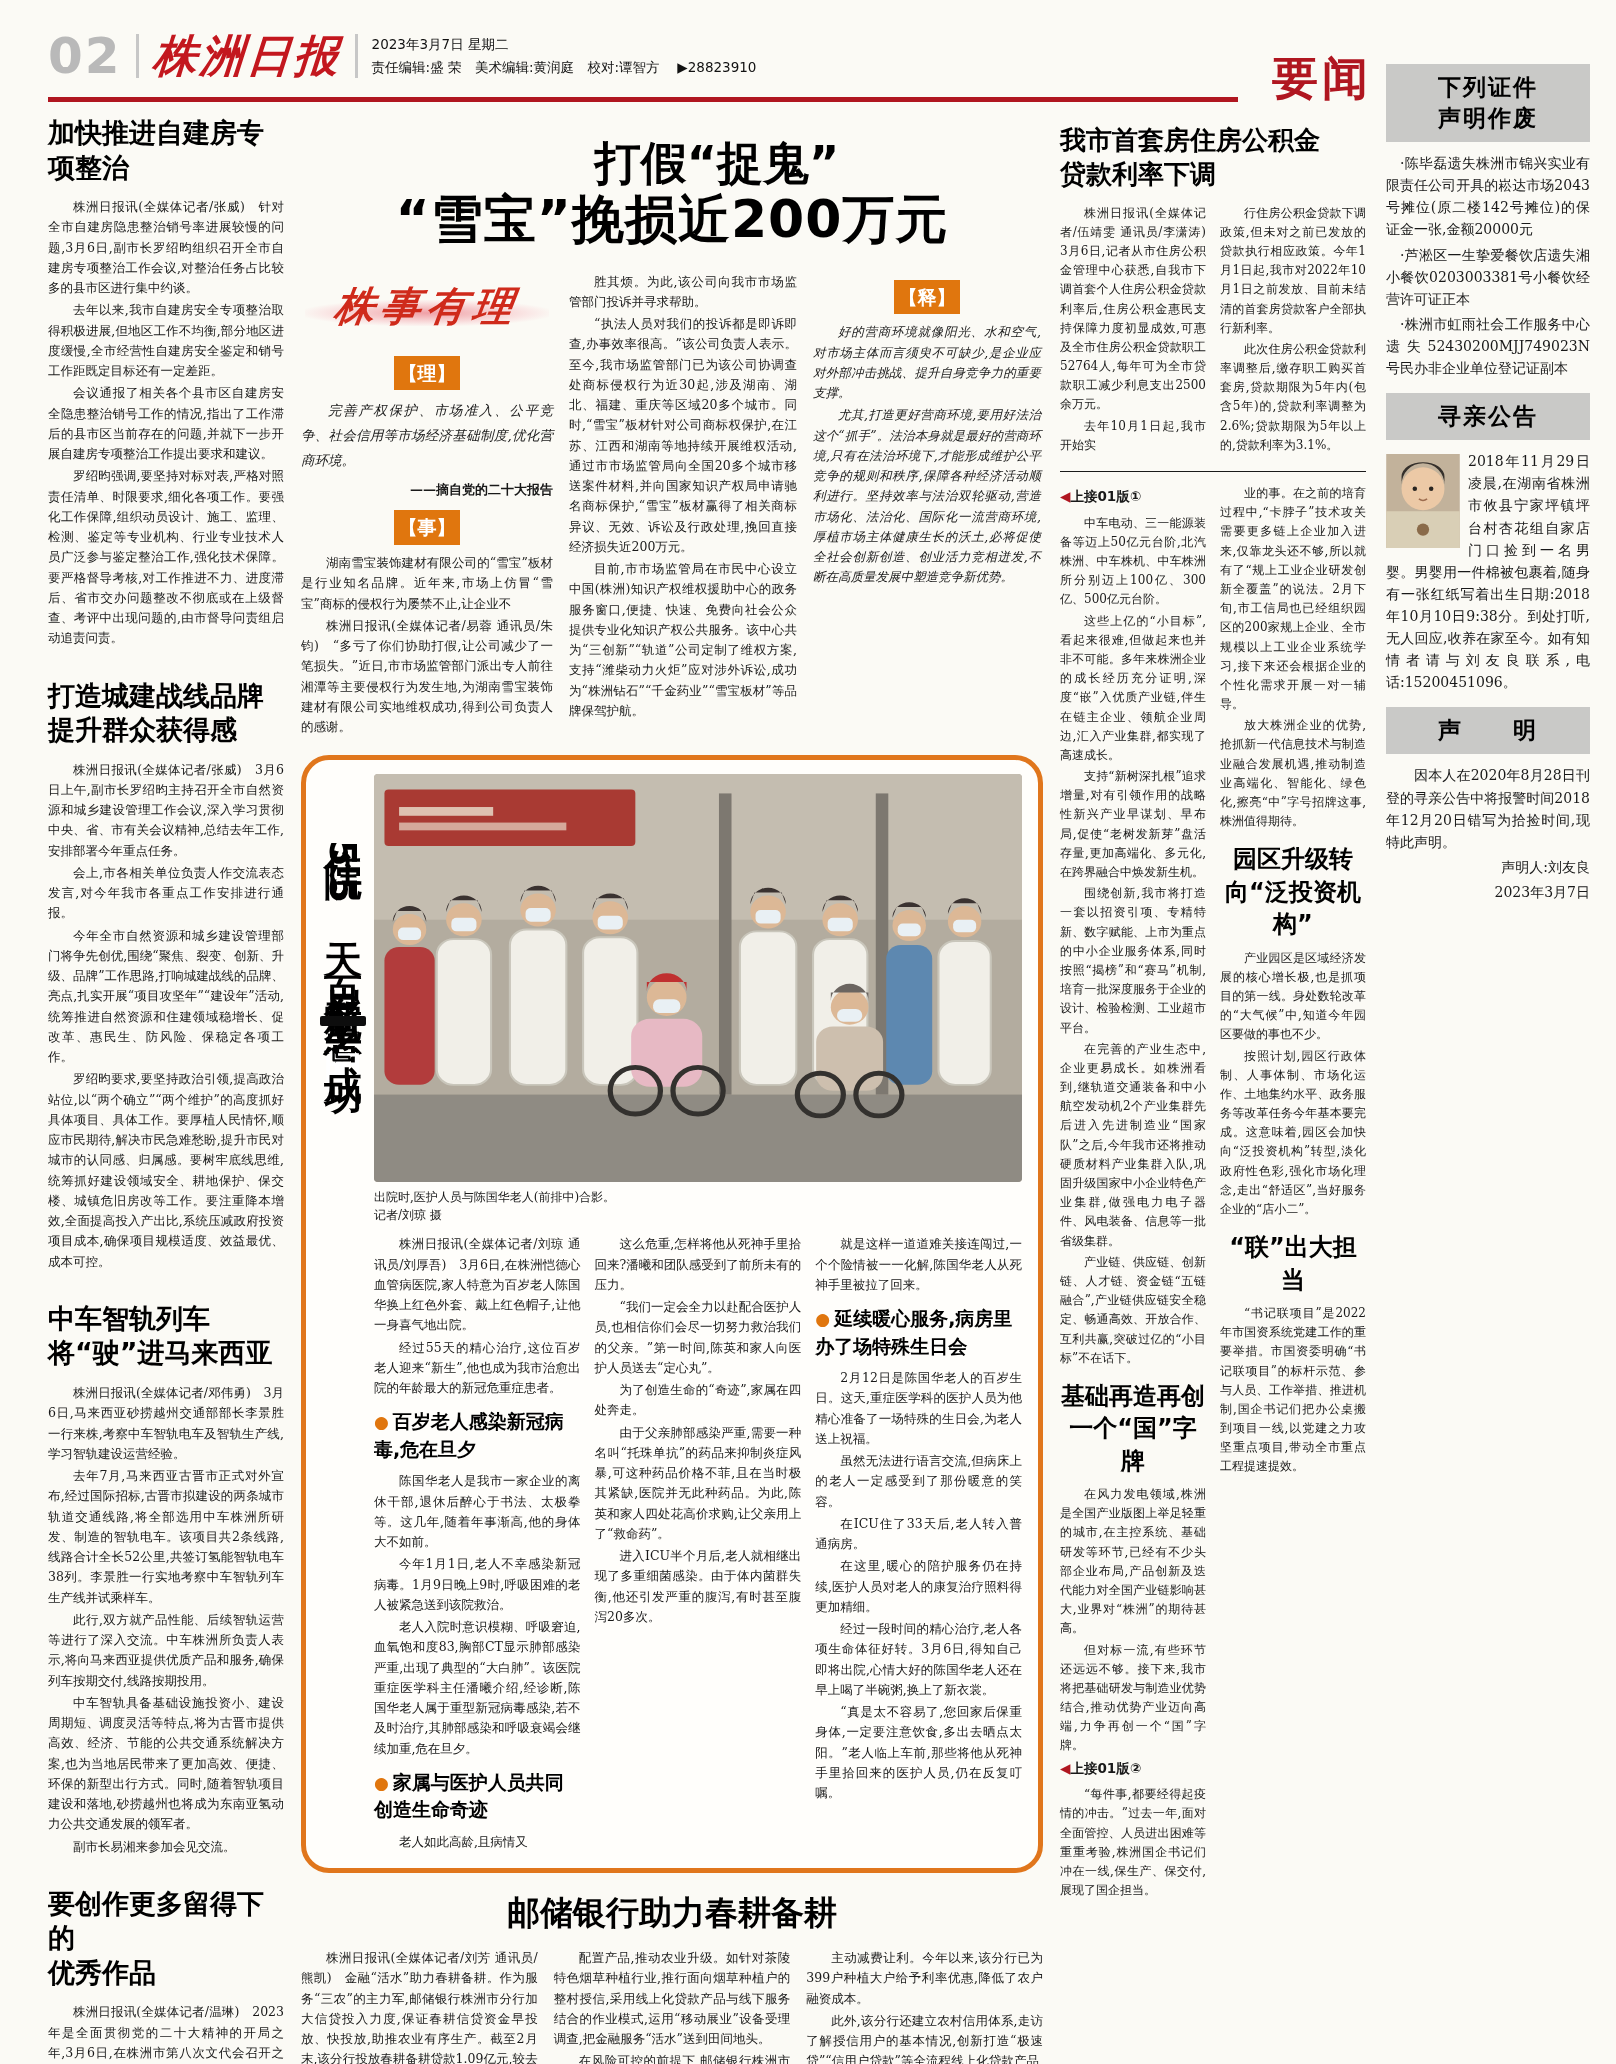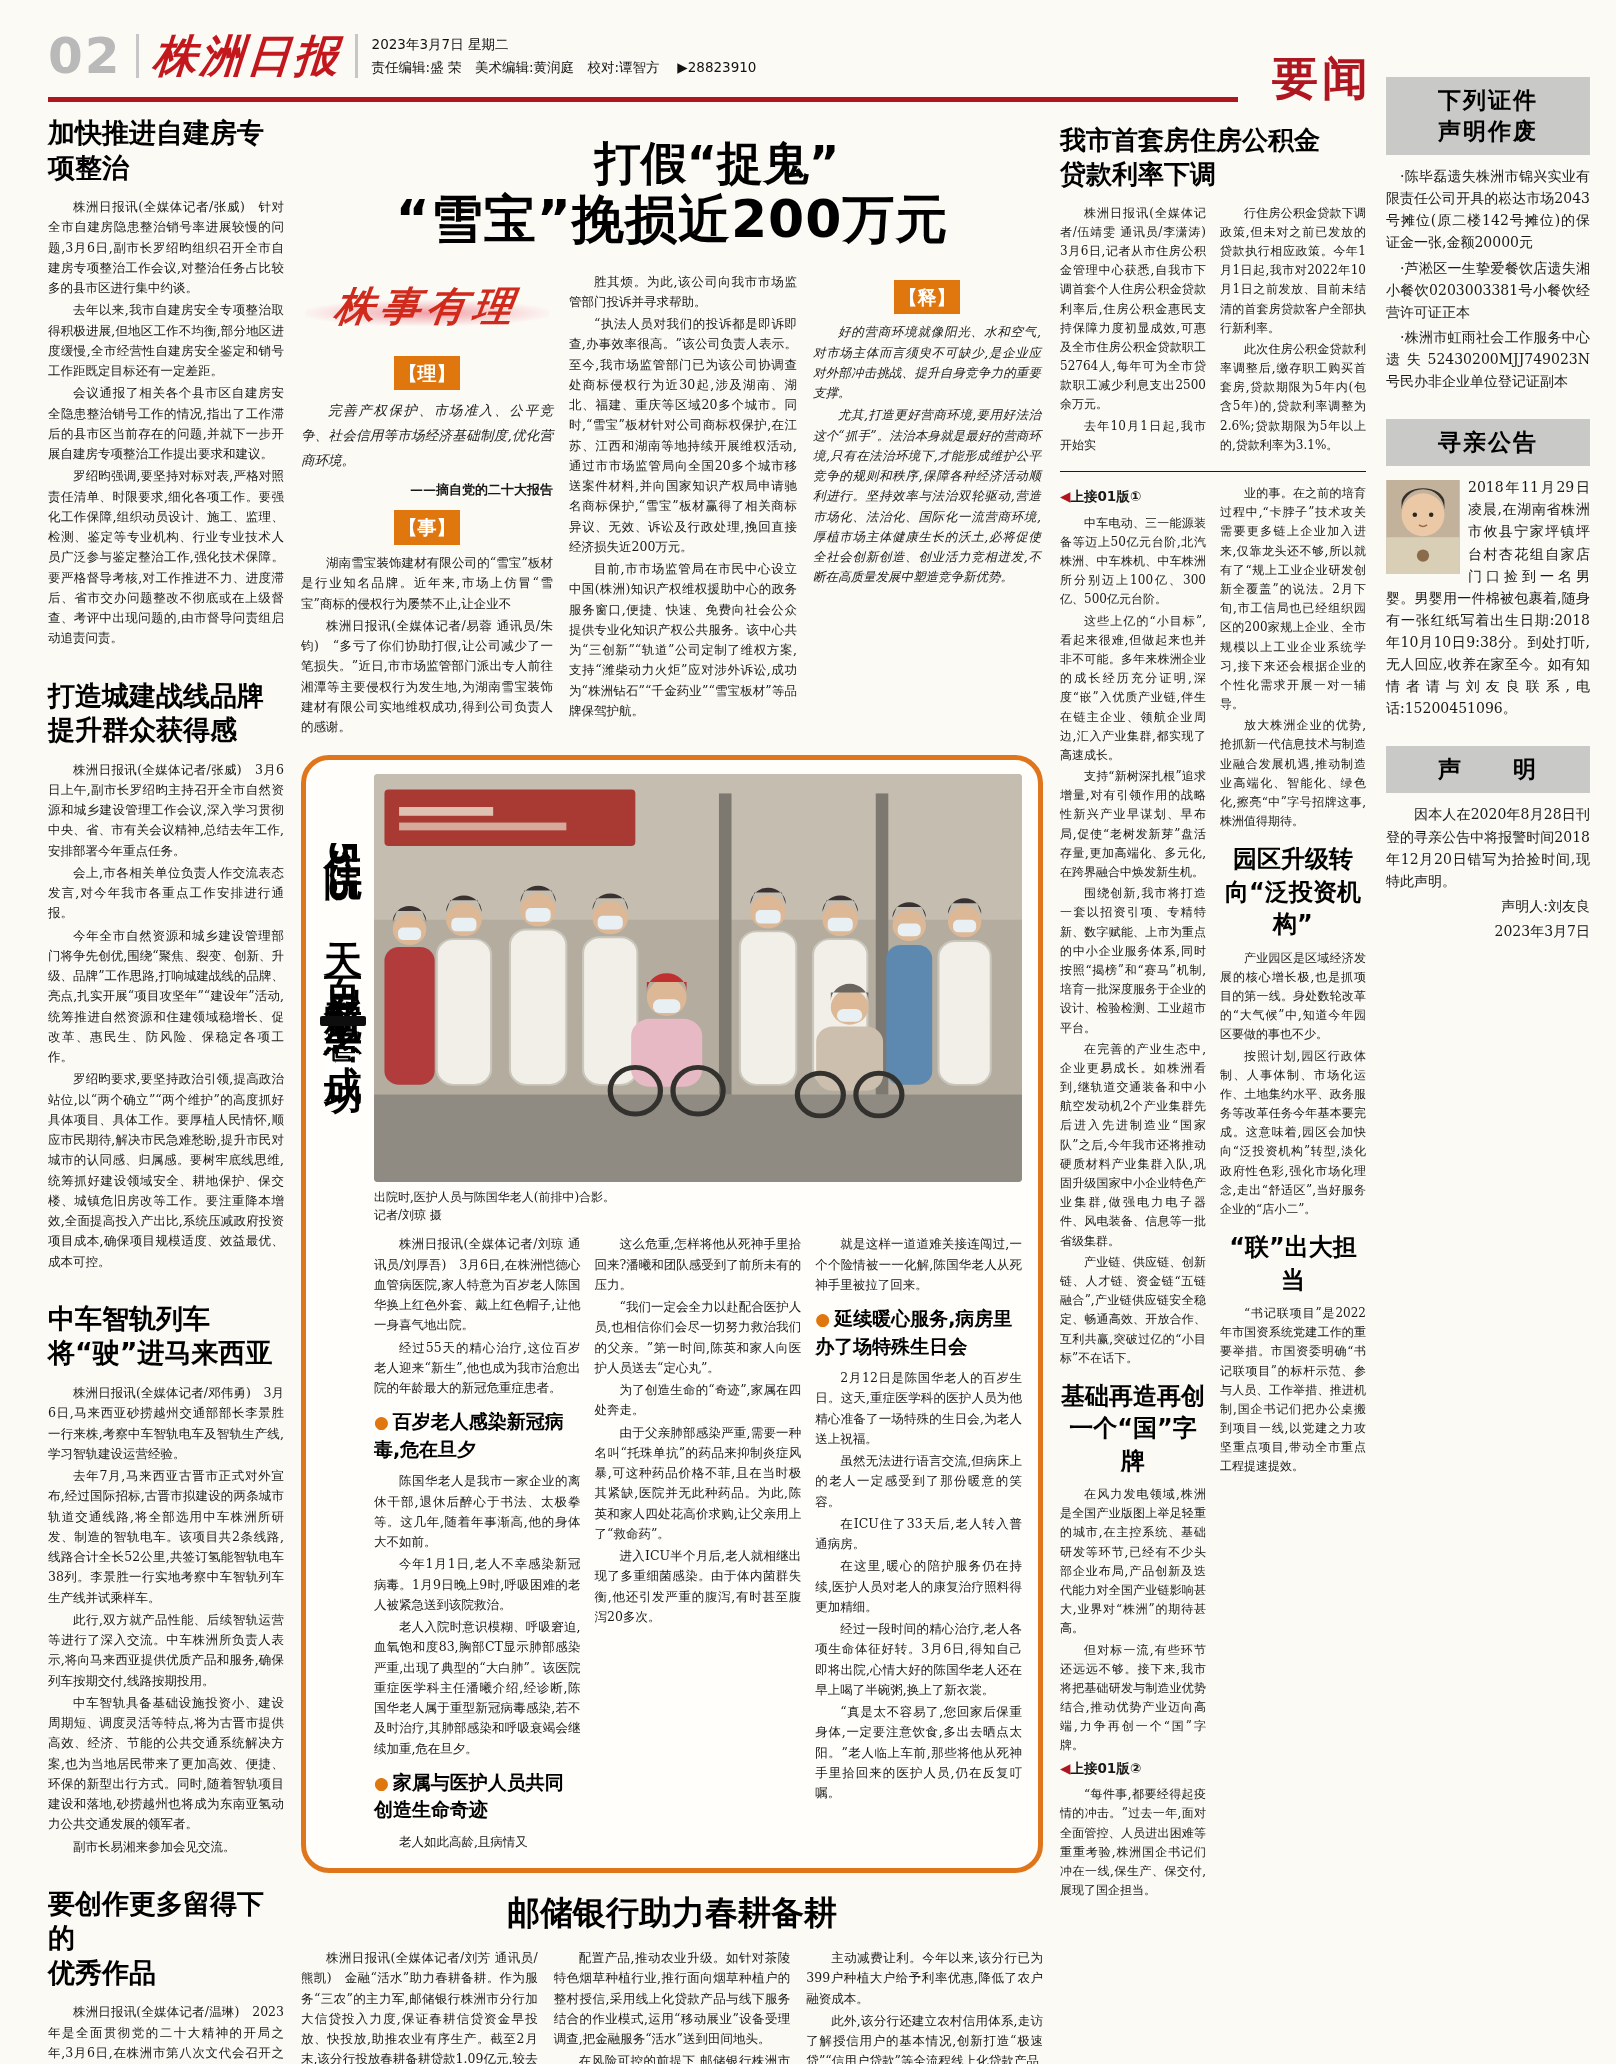--- a/index.html
+++ b/index.html
@@ -71,21 +71,21 @@
   .mr-col{flex:1;min-width:0;}
   .mr-body{font-size:12px;line-height:1.6;}
   .divider{border:none;border-top:1.5px solid #1a1a1a;margin:14px 0 12px 0;}
   .jump-label{font-family:"DejaVu Sans","Liberation Sans",sans-serif;font-weight:700;font-size:13.5px;margin:2px 0 6px 0;}
   .jump-label .tri{color:#b01620;}
   .mid-sub{font-family:"DejaVu Sans","Liberation Sans",sans-serif;font-weight:900;font-size:24px;text-align:center;
            margin:12px 0 8px 0;line-height:1.35;color:#000;}
   
   .rail{flex:1;min-width:0;padding-top:26px;font-size:14px;line-height:1.58;}
   .rail-box{background:#c9c9c7;text-align:center;font-family:"DejaVu Sans","Liberation Sans",sans-serif;
-            font-weight:900;font-size:23px;letter-spacing:2px;padding:8px 6px;margin:27px 0 10px 0;line-height:1.35;color:#000;}
+            font-weight:900;font-size:23px;letter-spacing:2px;padding:8px 6px;margin:14px 0 10px 0;line-height:1.35;color:#000;}
   .rail p{margin-bottom:3px;}
   .rail .item{text-indent:1em;}
   .baby{float:left;width:74px;height:94px;margin:4px 8px 2px 0;}
   .sign{text-align:right;text-indent:0;}
 </style>
 </head>
 <body>
 
 <div class="page">
   <div class="main-area">

